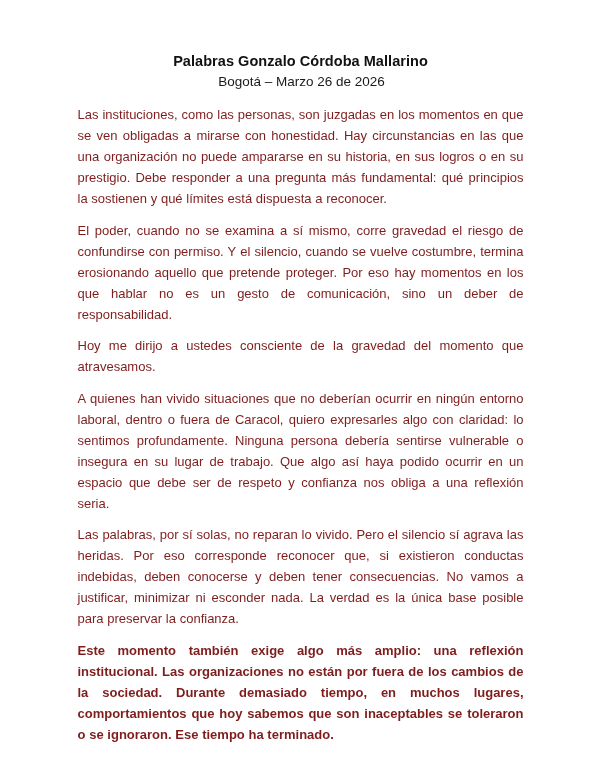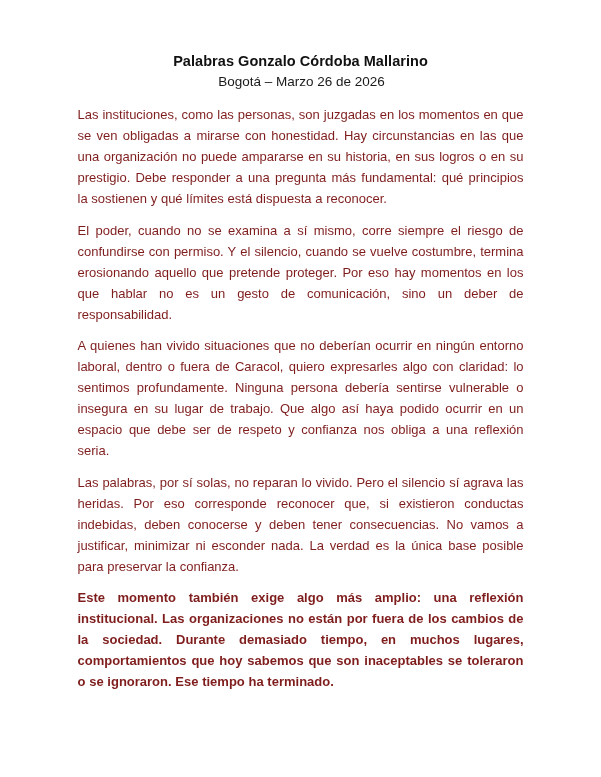--- a/index.html
+++ b/index.html
@@ -67,19 +67,20 @@
 
 <div class="page">
 
   <header class="doc-header">
     <h1 class="doc-title">Palabras Gonzalo Córdoba Mallarino</h1>
     <p class="doc-subtitle">Bogotá – Marzo 26 de 2026</p>
   </header>
 
   <main class="doc-body">
     <p class="doc-paragraph">Las instituciones, como las personas, son juzgadas en los momentos en que se ven obligadas a mirarse con honestidad. Hay circunstancias en las que una organización no puede ampararse en su historia, en sus logros o en su prestigio. Debe responder a una pregunta más fundamental: qué principios la sostienen y qué límites está dispuesta a reconocer.</p>
-    <p class="doc-paragraph">El poder, cuando no se examina a sí mismo, corre siempre el riesgo de confundirse con permiso. Y el silencio, cuando se vuelve costumbre, termina erosionando aquello que pretende proteger. Por eso hay momentos en los que hablar no es un gesto de comunicación, sino un deber de responsabilidad.</p>
+    <p class="doc-paragraph">El poder, cuando no se examina a sí mismo, corre gravedad el riesgo de confundirse con permiso. Y el silencio, cuando se vuelve costumbre, termina erosionando aquello que pretende proteger. Por eso hay momentos en los que hablar no es un gesto de comunicación, sino un deber de responsabilidad.</p>
+    <p class="doc-paragraph">Hoy me dirijo a ustedes consciente de la gravedad del momento que atravesamos.</p>
     <p class="doc-paragraph">A quienes han vivido situaciones que no deberían ocurrir en ningún entorno laboral, dentro o fuera de Caracol, quiero expresarles algo con claridad: lo sentimos profundamente. Ninguna persona debería sentirse vulnerable o insegura en su lugar de trabajo. Que algo así haya podido ocurrir en un espacio que debe ser de respeto y confianza nos obliga a una reflexión seria.</p>
     <p class="doc-paragraph">Las palabras, por sí solas, no reparan lo vivido. Pero el silencio sí agrava las heridas. Por eso corresponde reconocer que, si existieron conductas indebidas, deben conocerse y deben tener consecuencias. No vamos a justificar, minimizar ni esconder nada. La verdad es la única base posible para preservar la confianza.</p>
     <p class="doc-paragraph">Este momento también exige algo más amplio: una reflexión institucional. Las organizaciones no están por fuera de los cambios de la sociedad. Durante demasiado tiempo, en muchos lugares, comportamientos que hoy sabemos que son inaceptables se toleraron o se ignoraron. Ese tiempo ha terminado.</p>
   </main>
 
 </div>
 
 </body></html>

